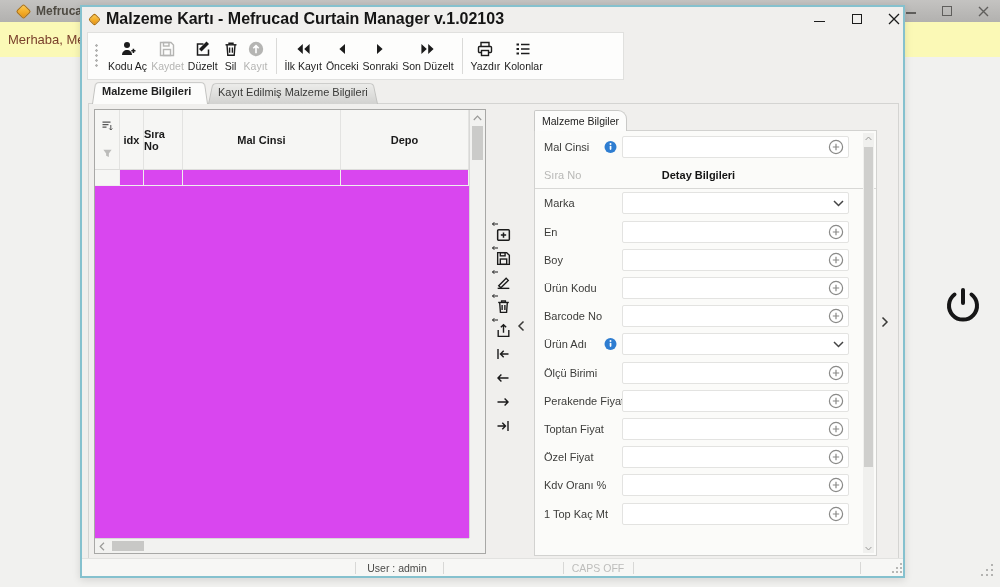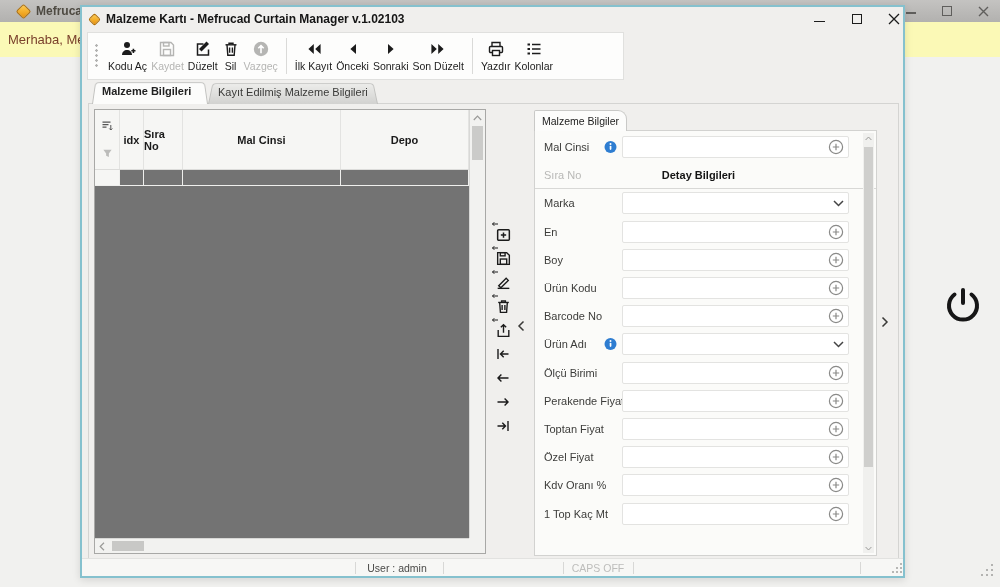--- a/index.html
+++ b/index.html
@@ -21,21 +21,21 @@
   .glyph-max{width:10px;height:10px;border:1.5px solid #5f5e5c;}
   .banner{position:absolute;left:0;top:22px;width:1000px;height:35px;background:#fbf9b6;
     display:flex;align-items:center;padding-left:8px;}
   .banner span{font-size:13px;color:#7a402c;}
   .power-btn{position:absolute;left:941px;top:284px;width:44px;height:44px;cursor:pointer;}
   .bg-grip{position:absolute;left:981px;top:564px;}
   
   .dialog{position:absolute;left:80px;top:5px;width:825px;height:573px;
     border:2px solid #85c1ce;background:#f0efed;box-shadow:0 2px 8px rgba(0,0,0,.12);}
   .dlg-titlebar{position:absolute;left:0;top:0;right:0;height:24px;display:flex;align-items:center;padding-left:8px;gap:7px;}
-  .dlg-title{font-size:12px;font-weight:bold;color:#151515;white-space:nowrap;}
+  .dlg-title{font-size:16px;font-weight:bold;color:#151515;white-space:nowrap;}
   .dlg-controls .wbtn{position:absolute;top:3px;}
   .ctrl-min{left:726px;} .ctrl-max{left:764px;} .ctrl-close{left:801px;}
   .dlg-glyph-min{width:11px;border-bottom:1.5px solid #1c1c1c;height:6px;}
   .dlg-glyph-max{width:10px;height:10px;border:1.5px solid #1c1c1c;}
   
   .toolbar{position:absolute;left:5px;top:25px;width:537px;height:48px;background:#fdfdfc;
     border:1px solid #e0e0de;display:flex;align-items:center;padding-left:7px;}
   .tb-handle{width:3px;height:26px;margin-right:8px;
     background-image:radial-gradient(#b3b3b1 1px,transparent 1.2px);background-size:3px 5px;}
   .tb-btn{display:flex;flex-direction:column;align-items:center;justify-content:center;gap:2px;
@@ -49,21 +49,21 @@
   .tab .lbl{position:relative;z-index:2;display:block;text-align:left;line-height:21px;padding:0 10px;white-space:nowrap;}
   .tab::before{content:"";position:absolute;inset:0;border:1px solid #c2c2c0;border-bottom:none;
     border-radius:4px 4px 0 0;transform:perspective(9px) rotateX(1.3deg);transform-origin:bottom;}
   .tab.active{left:10px;top:74px;width:116px;font-weight:bold;z-index:3;height:23px;}
   .tab.active::before{background:#fcfcfb;}
   .tab.inactive{left:126px;top:75px;width:170px;z-index:1;color:#3a3a38;}
   .tab.inactive::before{background:linear-gradient(#ececea,#d2d2d0);}
   
   .page{position:absolute;left:6px;top:96px;width:811px;height:457px;border:1px solid #d4d4d2;background:#f0efed;}
   
-  .grid{position:absolute;left:5px;top:5px;width:392px;height:445px;border:1px solid #a8a8a6;background:#737373;}
+  .grid{position:absolute;left:5px;top:5px;width:392px;height:445px;border:1px solid #a8a8a6;background:#d946ef;}
   .grid-head{position:absolute;left:0;top:0;right:16px;height:60px;background:#f6f6f4;
     border-bottom:1px solid #dcdcda;display:flex;}
   .gh-cell{border-right:1px solid #e3e3e1;display:flex;align-items:center;justify-content:center;
     font-size:11px;font-weight:bold;color:#1a1a1a;}
   .gh-filter{width:25px;position:relative;}
   .gh-idx{width:24px;} .gh-sira{width:39px;} .gh-mal{width:158px;} .gh-depo{flex:1;}
   .sort-ico{position:absolute;left:6px;top:10px;}
   .funnel-ico{position:absolute;left:7px;top:38px;}
   .grid-row{position:absolute;left:0;top:60px;right:16px;height:16px;display:flex;}
   .gr-cell{border-right:1px solid #efefed;border-bottom:1px solid #efefed;height:100%;}
@@ -210,21 +210,21 @@
           <path d="M7.6 7.4v5.4M10.4 7.4v5.4"></path>
       </svg>
       <span class="lab">Sil</span>
     </div>
 
     <div class="tb-btn disabled">
       <svg width="18" height="18" viewBox="0 0 18 18">
         <circle cx="9" cy="9" r="7.2" fill="currentColor"></circle>
           <path d="M9 13.2V5.8M6.3 8.3 9 5.6l2.7 2.7" stroke="#fff" stroke-width="1.6" fill="none"></path>
       </svg>
-      <span class="lab">Vazgeç</span>
+      <span class="lab">Kayıt</span>
     </div>
 
     <span class="tb-sep"></span>
 
     <div class="tb-btn">
       <svg width="18" height="18" viewBox="0 0 18 18" fill="currentColor">
         <path d="M8.8 4 3.4 9l5.4 5zM15.6 4l-5.4 5 5.4 5z"></path>
       </svg>
       <span class="lab">İlk Kayıt</span>
     </div>

